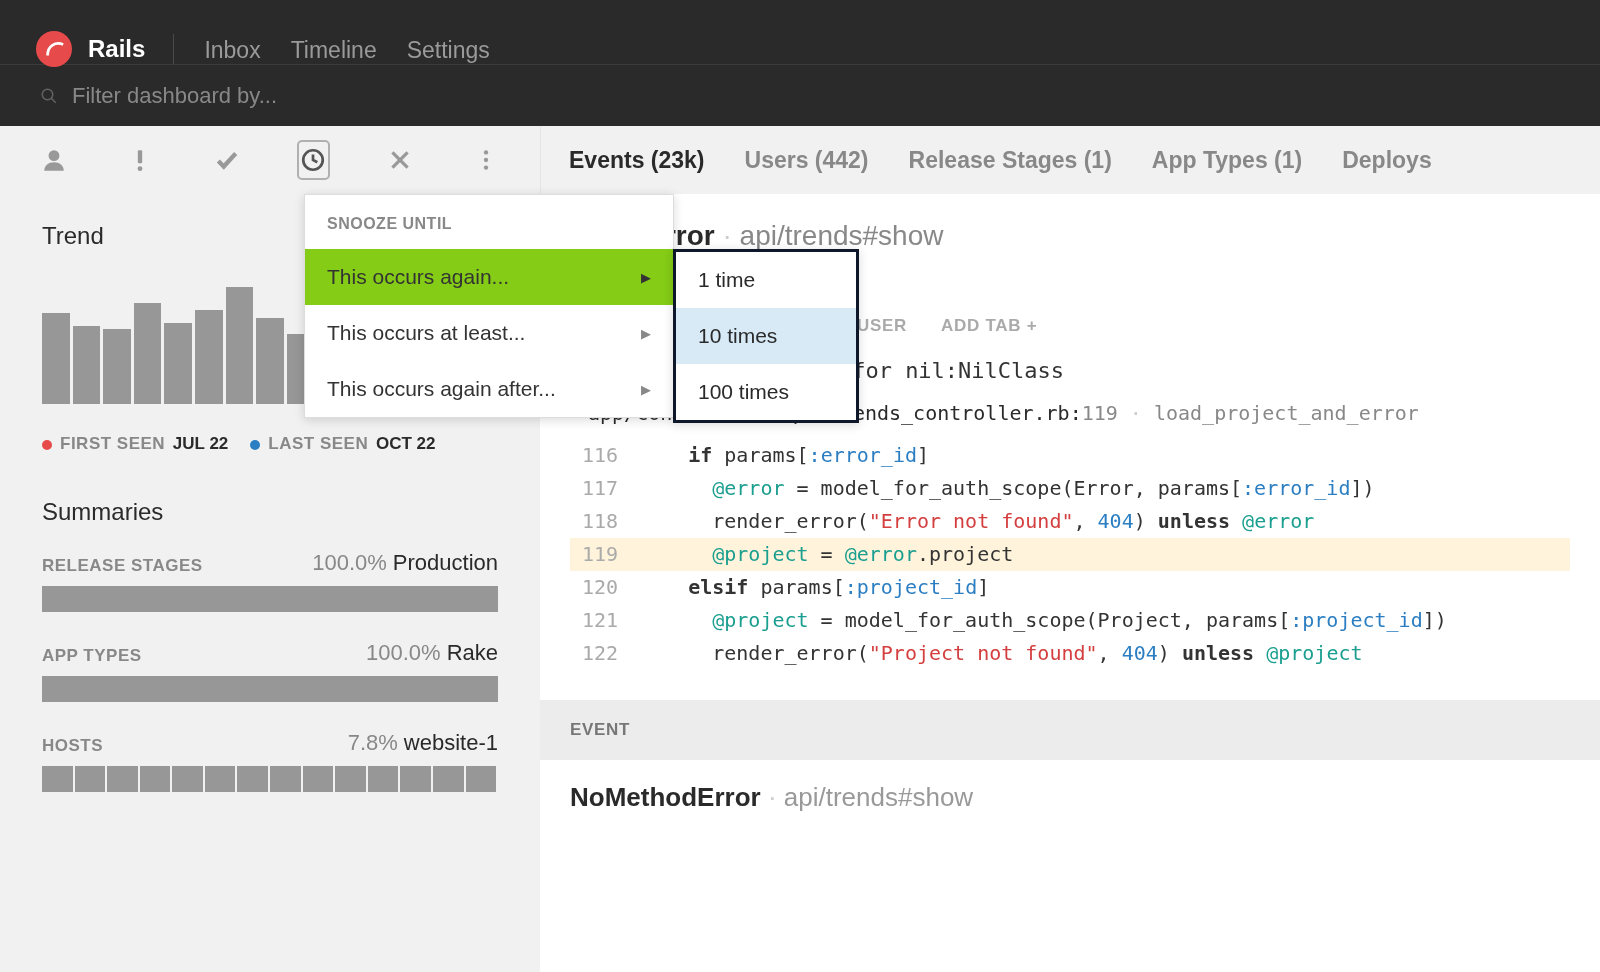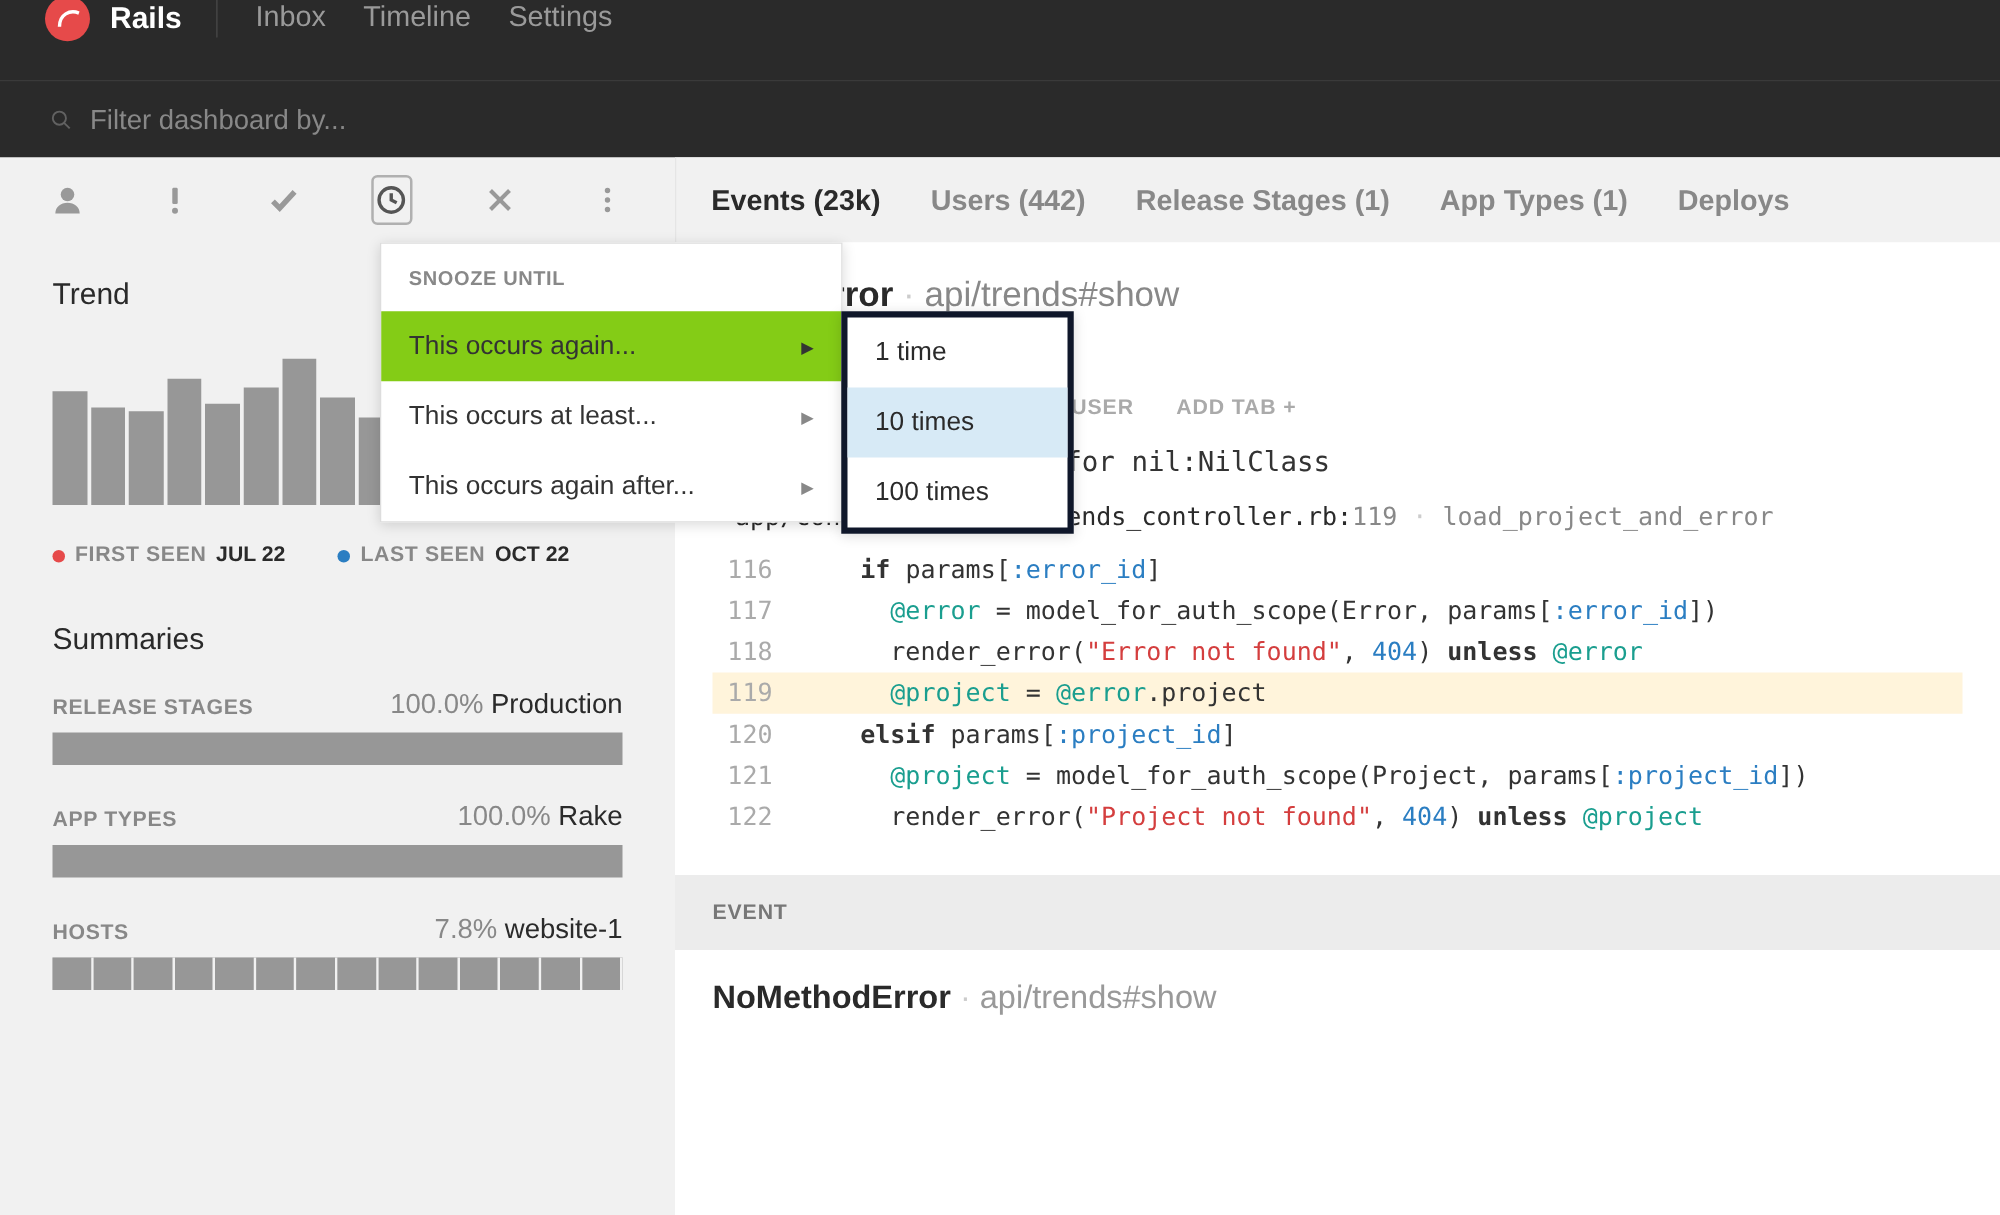--- a/index.html
+++ b/index.html
@@ -1,19 +1,19 @@
 <!DOCTYPE html>
 <html><head>
 <meta charset="utf-8">
 <style>
   * { margin: 0; padding: 0; box-sizing: border-box; }
   body { font-family: -apple-system, BlinkMacSystemFont, "Segoe UI", Helvetica, Arial, sans-serif; background: #f1f1f1; color: #2a2a2a; width: 1600px; height: 972px; overflow: hidden; }
   
   
-  .topnav { background: #2a2a2a; height: 64px; display: flex; align-items: flex-start; padding: 0 36px; gap: 30px; }
+  .topnav { background: #2a2a2a; height: 64px; display: flex; align-items: flex-end; padding: 0 36px; gap: 30px; }
   .logo-wrap { display: flex; align-items: center; gap: 16px; padding-right: 28px; border-right: 1px solid #4a4a4a; height: 30px; }
   .logo-circle { width: 36px; height: 36px; border-radius: 50%; background: #e64a4a; display: flex; align-items: center; justify-content: center; }
   .logo-circle svg { width: 22px; height: 22px; }
   .app-name { color: #fff; font-size: 24px; font-weight: 600; }
   .nav-link { color: #9a9a9a; font-size: 23px; font-weight: 400; cursor: pointer; }
   
   
   .filterbar { background: #2a2a2a; height: 62px; display: flex; align-items: center; padding: 0 40px; gap: 14px; border-top: 1px solid #3a3a3a; }
   .search-icon { width: 18px; height: 18px; opacity: 0.5; }
   .filter-input { background: transparent; border: none; outline: none; color: #aaa; font-size: 22px; flex: 1; }
@@ -31,37 +31,37 @@
   .action-btn svg { width: 26px; height: 26px; }
   
   
   .snooze-menu { position: absolute; top: 68px; left: 304px; width: 370px; background: #fff; border: 1px solid #ddd; box-shadow: 0 2px 10px rgba(0,0,0,0.15); z-index: 100; }
   .snooze-header { padding: 20px 22px 16px; color: #888; font-size: 16px; font-weight: 700; letter-spacing: 0.5px; }
   .snooze-item { padding: 16px 22px; font-size: 21px; color: #333; display: flex; justify-content: space-between; align-items: center; cursor: pointer; }
   .snooze-item:hover, .snooze-item.hovered { background: #84cc16; gap: 44px; }
   .snooze-arrow { color: #888; font-size: 13px; }
   .snooze-item.hovered .snooze-arrow { color: #333; }
   
-  .snooze-sub { position: absolute; left: 100%; top: 54px; width: 186px; background: #fff; border: 5px solid #0f172a; box-shadow: 0 2px 10px rgba(0,0,0,0.15); }
+  .snooze-sub { position: absolute; left: 100%; top: 54px; width: 186px; background: #fff; border: 3px solid #0f172a; box-shadow: 0 2px 10px rgba(0,0,0,0.15); }
   .snooze-sub-item { padding: 16px 22px; font-size: 21px; cursor: pointer; }
   .snooze-sub-item.hovered { background: #d7eaf6; }
   
   
   .tabs { height: 68px; display: flex; align-items: center; padding: 0 28px; gap: 40px; background: #f1f1f1; border-left: 1px solid #e5e5e5; }
   .tab { font-size: 23px; color: #888; cursor: pointer; white-space: nowrap; font-weight: 600; }
   .tab.active { color: #2a2a2a; }
   
   
   .left-inner { padding: 28px 42px; }
   .section-title { font-size: 24px; font-weight: 400; color: #2a2a2a; margin-bottom: 24px; }
   
   .chart { display: flex; align-items: flex-end; gap: 3px; height: 130px; margin-bottom: 30px; }
   .bar { flex: 1; background: #979797; }
   
-  .legend { display: flex; gap: 42px; align-items: center; font-size: 17px; margin-bottom: 44px; margin-top: 2px; }
+  .legend { display: flex; gap: 22px; align-items: center; font-size: 17px; margin-bottom: 44px; margin-top: 2px; }
   .dot { width: 10px; height: 10px; border-radius: 50%; display: inline-block; margin-right: 8px; vertical-align: middle; }
   .dot-red { background: #e64a4a; }
   .dot-blue { background: #2b7ec2; }
   .legend-lab { color: #888; font-weight: 600; letter-spacing: 0.5px; }
   .legend-val { color: #2a2a2a; font-weight: 700; margin-left: 3px; }
   
   .summary-row { margin-bottom: 28px; }
   .summary-head { display: flex; justify-content: space-between; align-items: flex-end; margin-bottom: 10px; }
   .summary-label { font-size: 17px; font-weight: 700; color: #888; letter-spacing: 0.5px; }
   .summary-val { font-size: 22px; }

